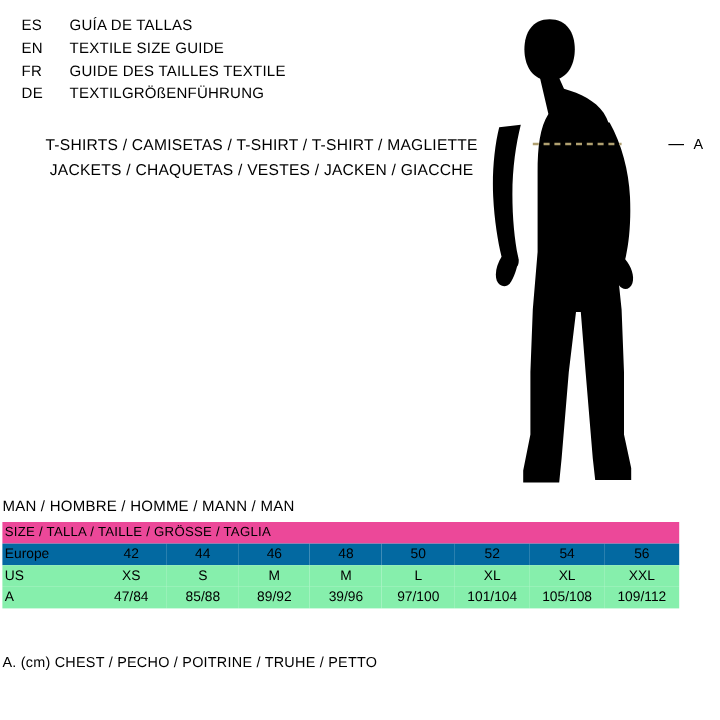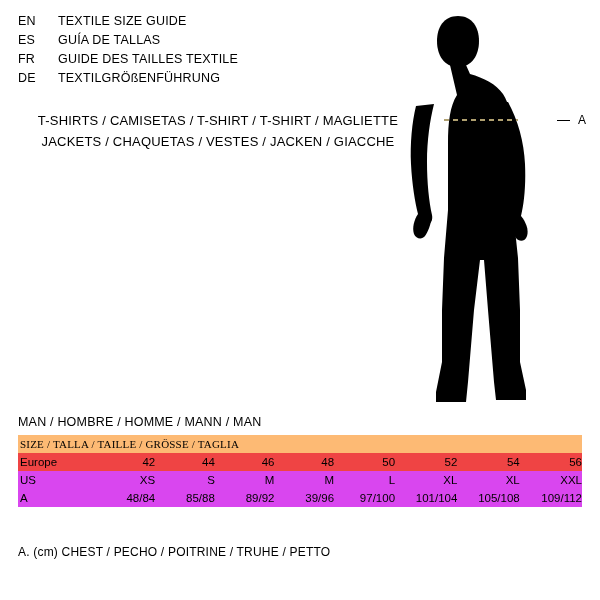--- a/index.html
+++ b/index.html
@@ -83,81 +83,80 @@
     left: 157px;
     top: 110px;
     width: 13px;
     height: 1px;
     background: #000;
   }
 
   
   .table-block {
     position: absolute;
-    left: 18px;
+    left: 2px;
     top: 415px;
     width: 516px;
   }
   .table-title {
     font-size: 12.5px;
     letter-spacing: 0.2px;
     margin-bottom: 6px;
   }
   table.size-table {
     border-collapse: collapse;
     width: 564px;
     font-size: 11.5px;
   }
   table.size-table td {
     height: 18px;
     padding: 0;
     vertical-align: middle;
   }
   .row-header td {
-    background: #fdba74;
+    background: #ec4899;
     font-size: 11px;
     letter-spacing: 0.2px;
-    font-family: Liberation Serif, serif;
   }
   .row-light td {
-    background: #ef4444;
+    background: #0369a1;
     margin-left: 45px;
   }
   .row-dark td {
-    background: #d946ef;
+    background: #86efac;
   }
   .col-label {
     width: 86px;
     padding-left: 2px !important;
   }
   .cell {
-    text-align: right;
+    text-align: center;
     width: 68px;
   }
   .footnote {
     position: absolute;
-    left: 18px;
+    left: 2px;
     top: 545px;
     font-size: 12px;
     letter-spacing: 0.2px;
   }
 </style>
 </head>
 <body>
 
 <div class="page">
 
   <div class="lang-block">
     <div class="lang-row">
+      <span class="lang-code">ES</span>
+      <span class="lang-text">GUÍA DE TALLAS</span>
+    </div>
+    <div class="lang-row">
       <span class="lang-code">EN</span>
       <span class="lang-text">TEXTILE SIZE GUIDE</span>
-    </div>
-    <div class="lang-row">
-      <span class="lang-code">ES</span>
-      <span class="lang-text">GUÍA DE TALLAS</span>
     </div>
     <div class="lang-row">
       <span class="lang-code">FR</span>
       <span class="lang-text">GUIDE DES TAILLES TEXTILE</span>
     </div>
     <div class="lang-row">
       <span class="lang-code">DE</span>
       <span class="lang-text">TEXTILGRÖßENFÜHRUNG</span>
     </div>
   </div>
@@ -222,21 +221,21 @@
         <td class="cell">S</td>
         <td class="cell">M</td>
         <td class="cell">M</td>
         <td class="cell">L</td>
         <td class="cell">XL</td>
         <td class="cell">XL</td>
         <td class="cell">XXL</td>
       </tr>
       <tr class="row-dark">
         <td class="col-label">A</td>
-        <td class="cell">48/84</td>
+        <td class="cell">47/84</td>
         <td class="cell">85/88</td>
         <td class="cell">89/92</td>
         <td class="cell">39/96</td>
         <td class="cell">97/100</td>
         <td class="cell">101/104</td>
         <td class="cell">105/108</td>
         <td class="cell">109/112</td>
       </tr>
     </tbody>
       </table>

